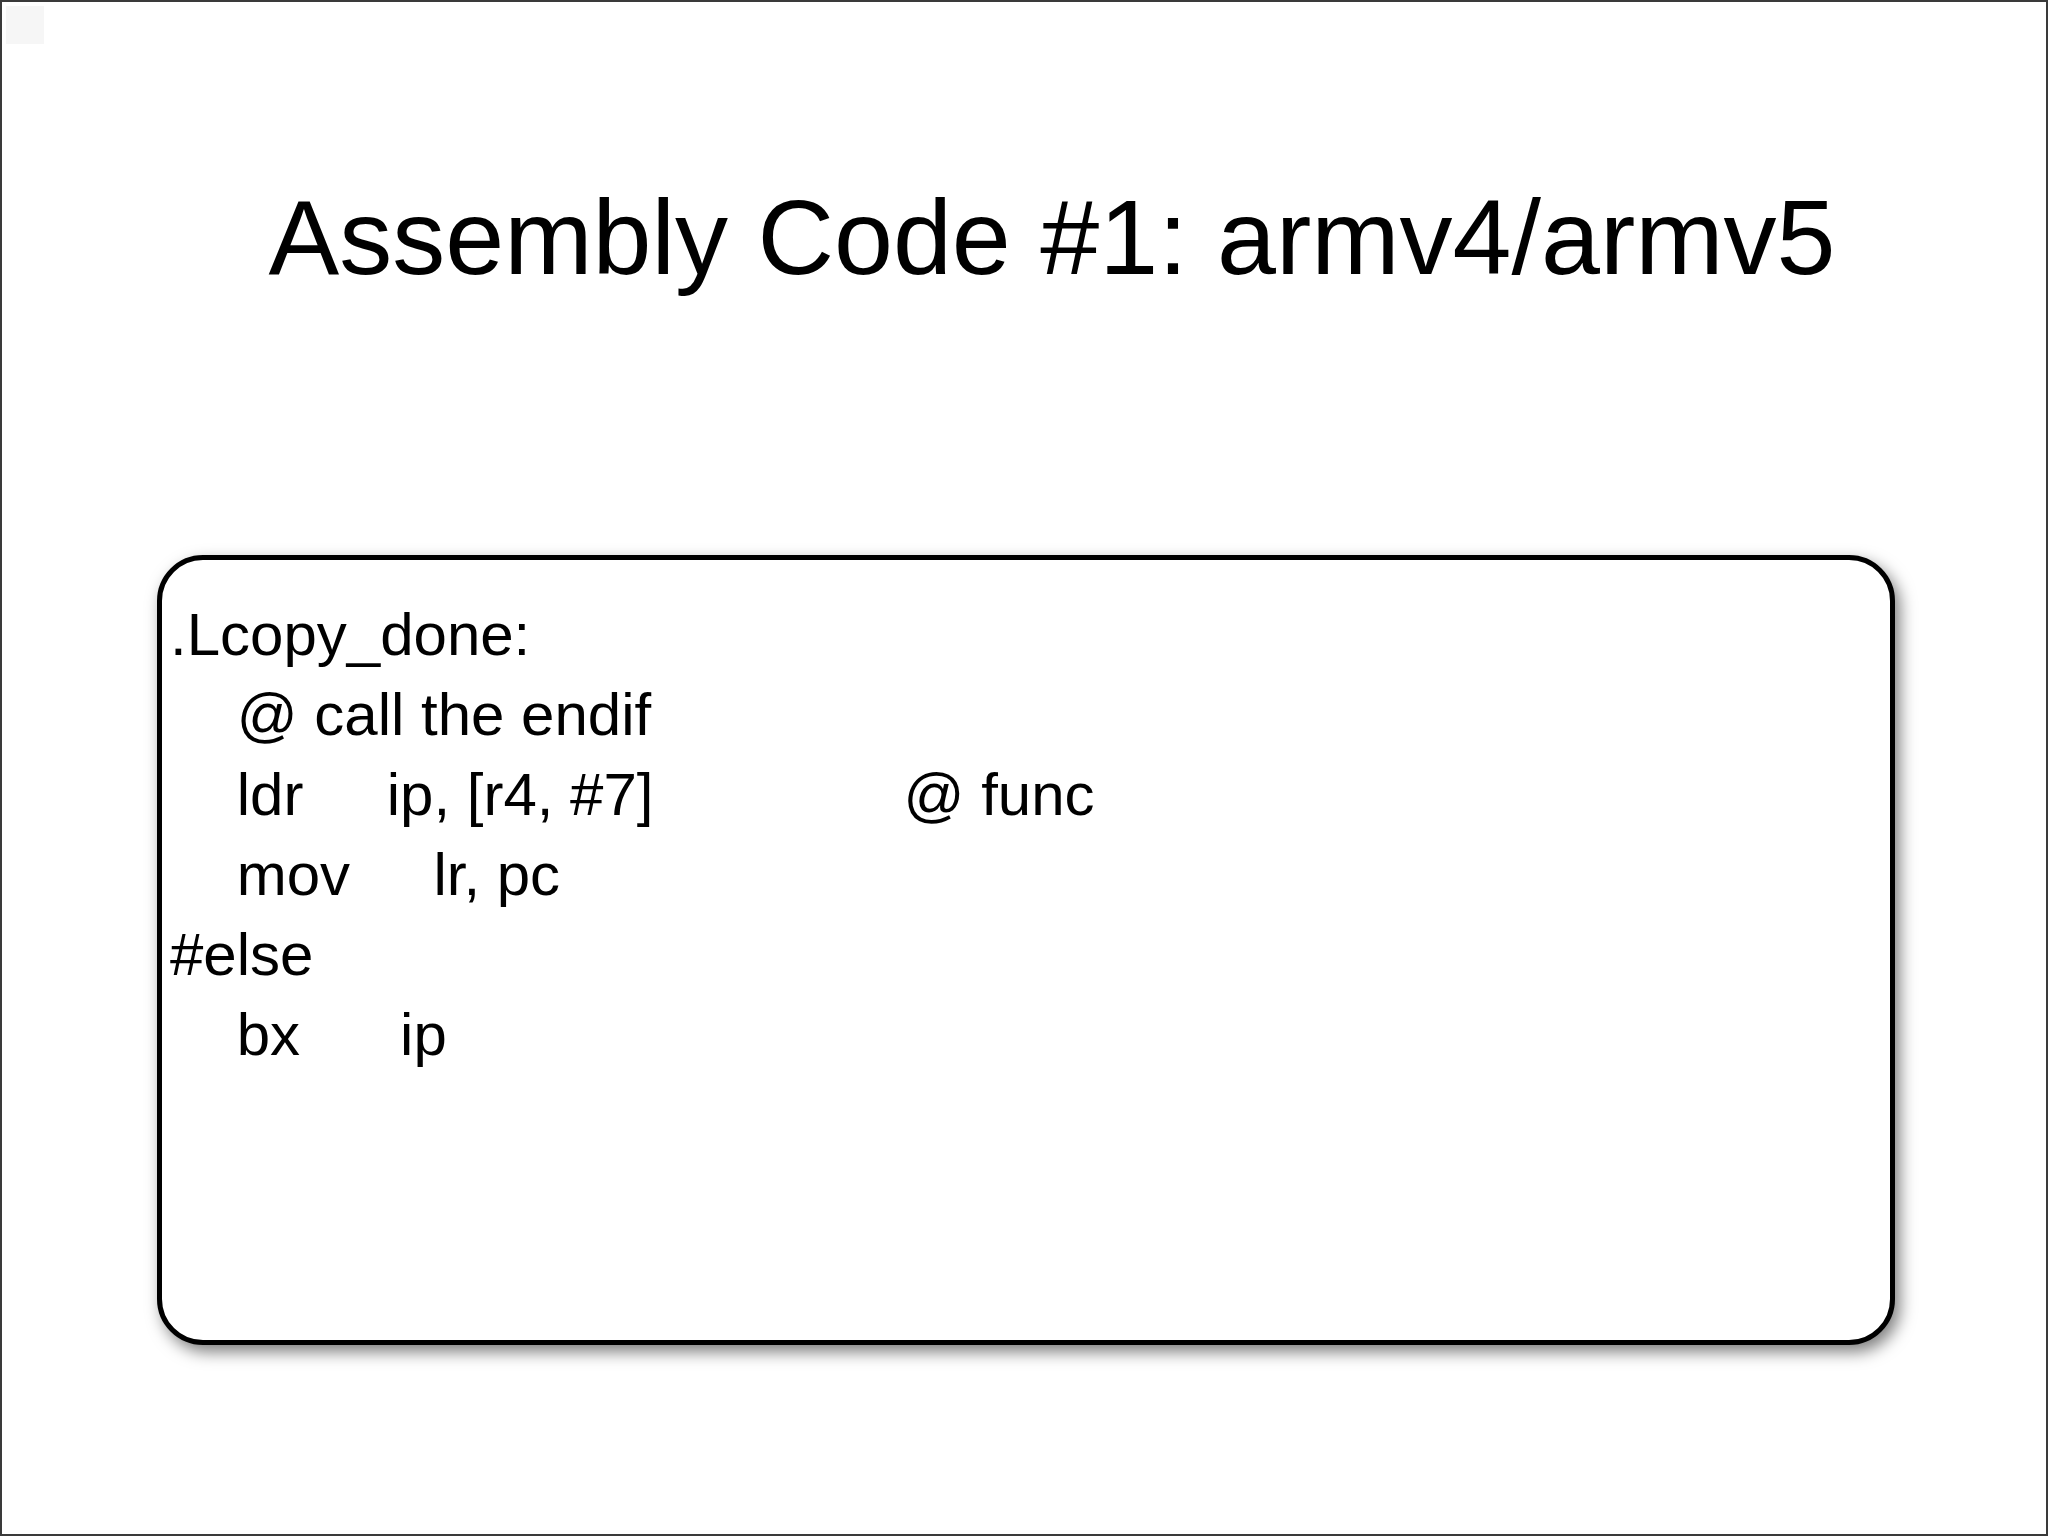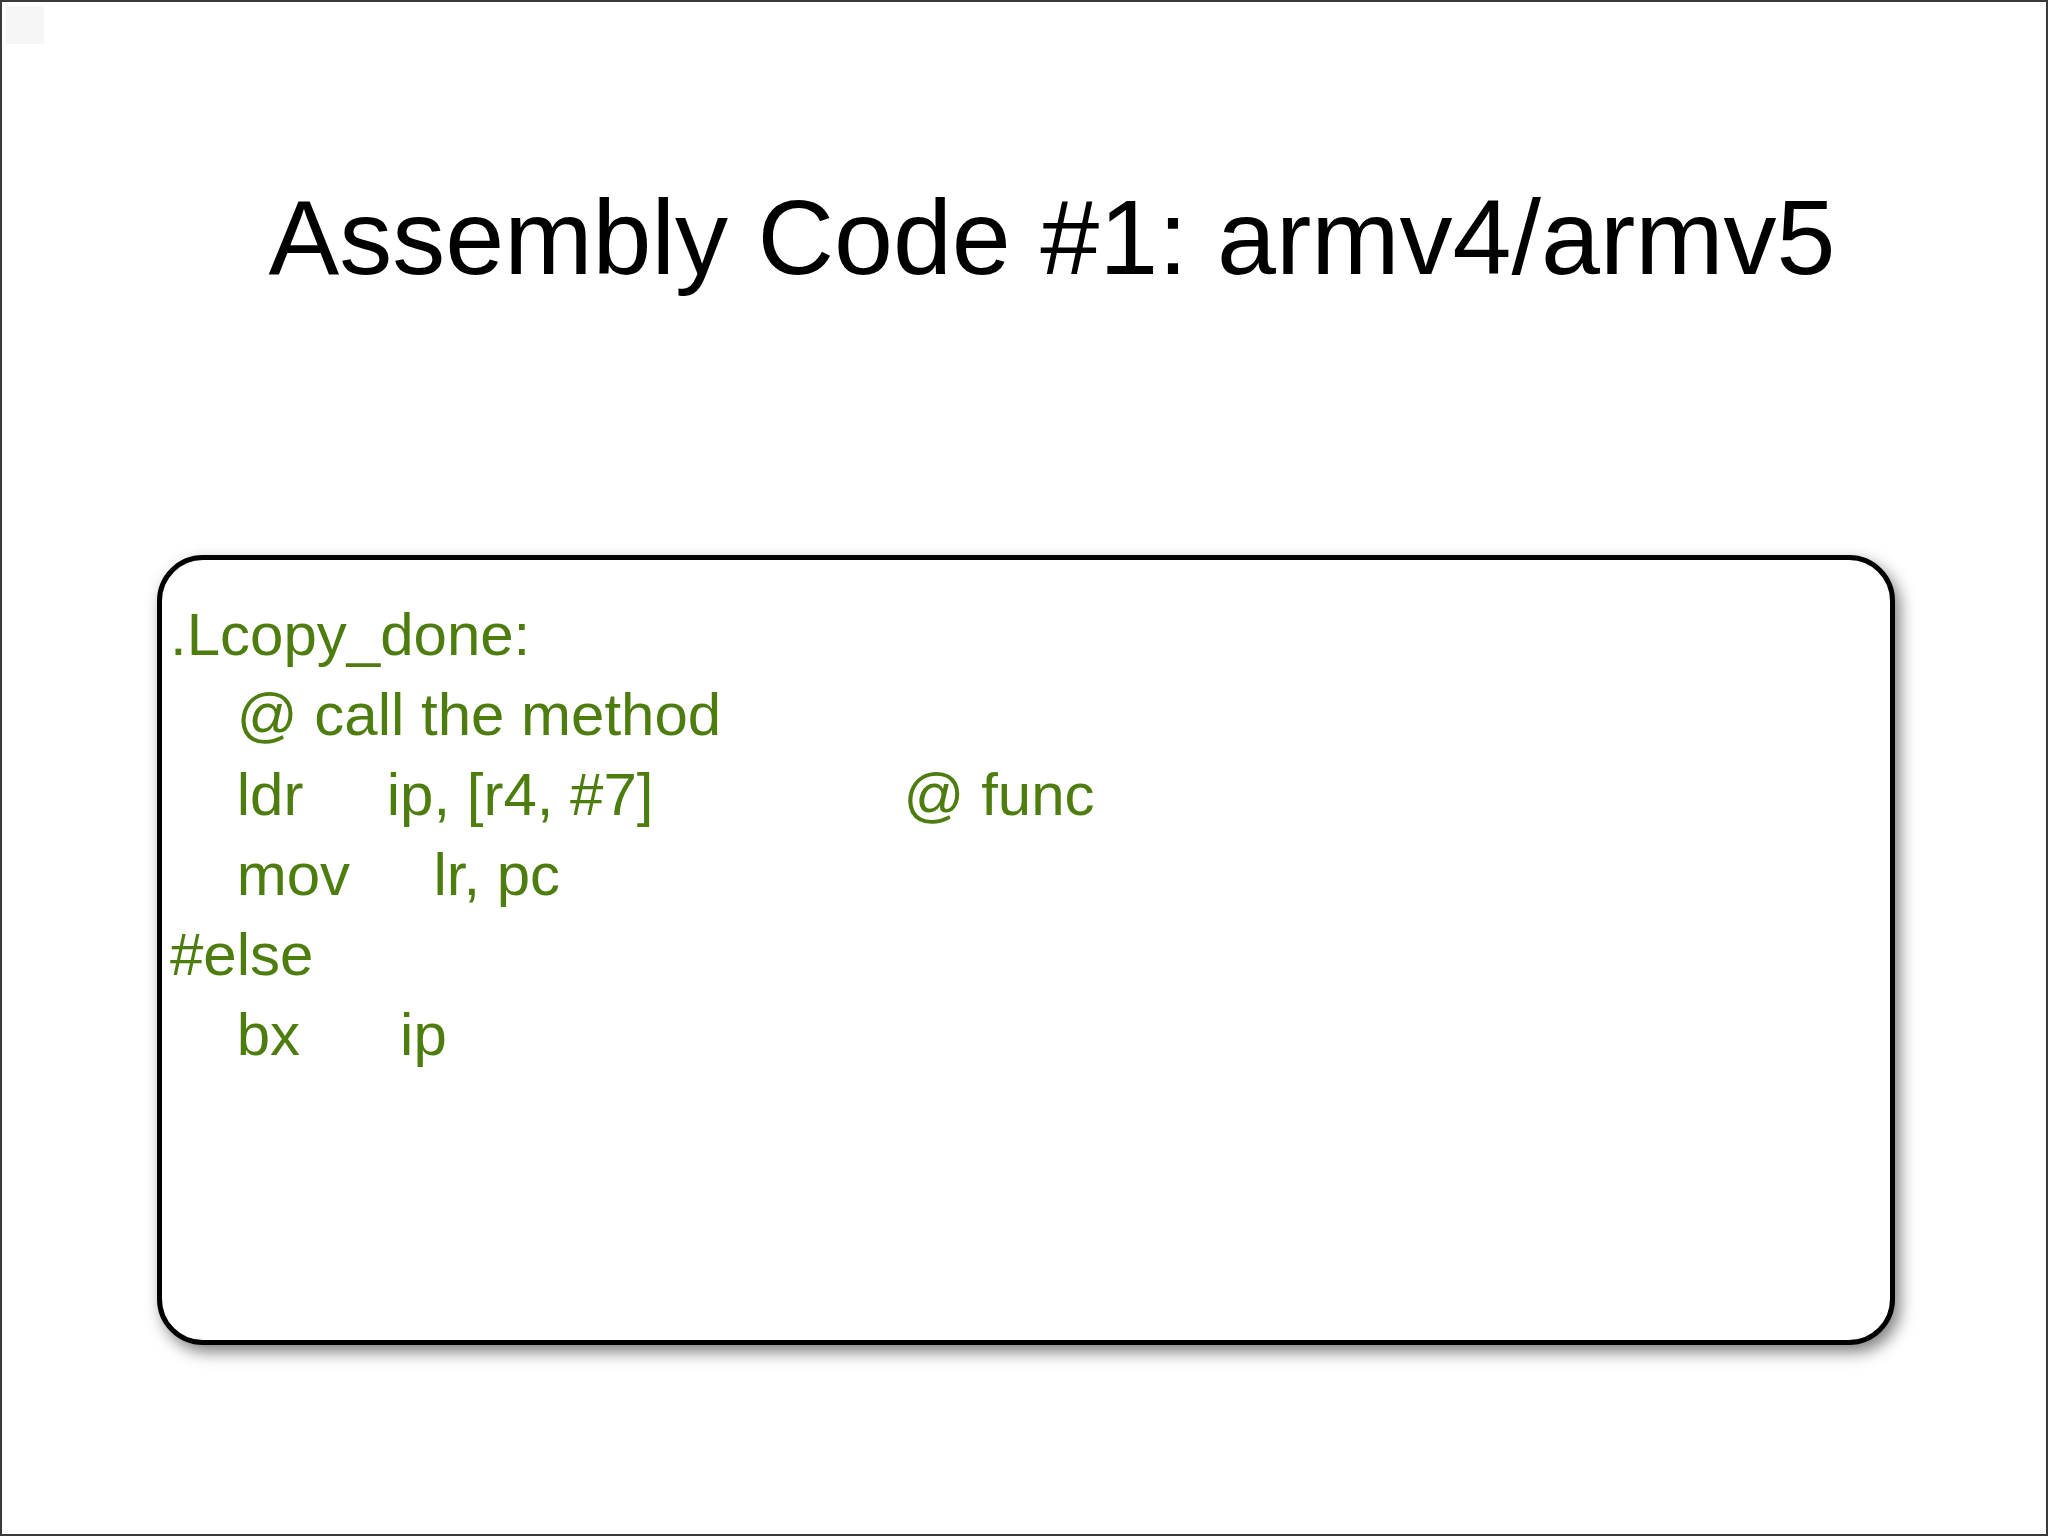--- a/index.html
+++ b/index.html
@@ -51,38 +51,38 @@
     border-radius: 46px;
     box-shadow: 5px 7px 16px rgba(0, 0, 0, 0.5);
   }
   .code-lines {
     position: absolute;
     left: 8px;
     top: 35px;
     right: 8px;
     font-size: 60px;
     line-height: 80px;
-    color: #4d7c0f;
+    color: #000000;
   }
   .code-line {
     white-space: pre;
     height: 80px;
   }
 </style>
 </head>
 <body>
 
 <div class="slide">
   <div class="corner-artifact"></div>
 
   <h1 class="slide-title">Assembly Code #1: armv4/armv5</h1>
 
   <div class="code-box">
     <div class="code-lines">
         <div class="code-line">.Lcopy_done:</div>
-        <div class="code-line">    @ call the method</div>
+        <div class="code-line">    @ call the endif</div>
         <div class="code-line">    ldr     ip, [r4, #7]               @ func</div>
         <div class="code-line">    mov     lr, pc</div>
         <div class="code-line">#else</div>
         <div class="code-line">    bx      ip</div>
       </div>
   </div>
 </div>
 
 </body></html>

